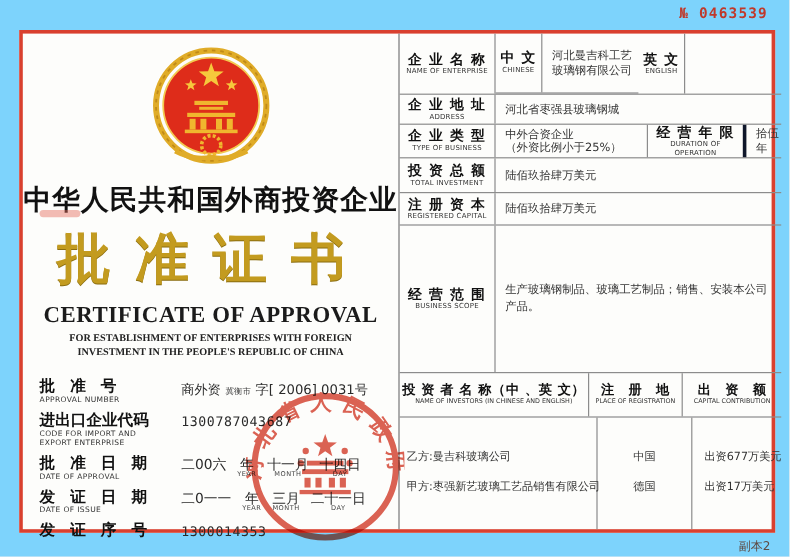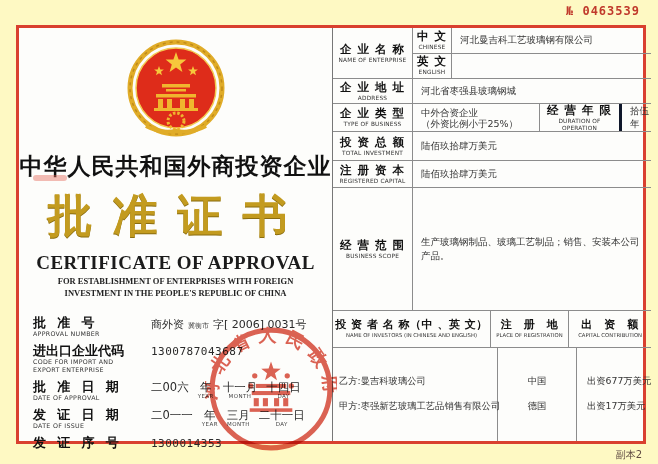--- a/index.html
+++ b/index.html
@@ -1,31 +1,31 @@
 <!DOCTYPE html>
 <html><head>
 <meta charset="utf-8">
 <style>
   html,body{margin:0;padding:0;background:#ffffff;}
   body{width:658px;height:464px;overflow:hidden;font-family:"DejaVu Sans","Liberation Sans",sans-serif;color:#1b1b1b;}
-  .cert{position:relative;width:658px;height:464px;background:#fef9c3;outline:1px solid #cfcfcf;}
+  .cert{position:relative;width:658px;height:464px;background:#7dd3fc;outline:1px solid #cfcfcf;}
   .serial{position:absolute;top:4px;right:18px;font-family:"DejaVu Sans Mono",monospace;font-weight:bold;font-size:12px;color:#c0392b;letter-spacing:1px;}
   .copy-label{position:absolute;bottom:2px;right:16px;font-size:10px;color:#5f4a42;}
   .frame{position:absolute;left:16px;top:25px;width:624px;height:413px;border:3px solid #d9402f;display:flex;background:#fdfdfb;}
   
   .left-panel{width:313px;position:relative;flex:0 0 313px;}
   .emblem-wrap{text-align:center;margin-top:10px;}
   .title-cn{margin-top:5px;text-align:center;font-size:23px;font-weight:bold;letter-spacing:1px;color:#111;}
   .title-gold{margin-top:4px;text-align:center;font-size:45px;font-weight:bold;color:#c39b1f;letter-spacing:20px;padding-left:4px;text-shadow:0 1px 0 #8a6d10;}
   .title-en{margin-top:6px;text-align:center;font-family:"Liberation Serif","DejaVu Serif",serif;font-weight:bold;font-size:19px;letter-spacing:0.5px;}
   .sub-en{margin-top:2px;text-align:center;font-family:"Liberation Serif","DejaVu Serif",serif;font-weight:bold;font-size:8.5px;line-height:1.4;color:#222;}
   .fields{margin-top:16px;padding:0 10px 0 14px;}
   .field{display:flex;margin-bottom:6px;align-items:flex-start;}
   .f-label{width:118px;flex:0 0 118px;}
-  .f-cn{font-size:13px;font-weight:bold;letter-spacing:4px;line-height:14px;color:#111;font-family:Liberation Serif, serif;}
+  .f-cn{font-size:13px;font-weight:bold;letter-spacing:4px;line-height:14px;color:#111;}
   .f-cn.wide{letter-spacing:0px;}
   .f-en{font-size:6.3px;letter-spacing:0.3px;color:#333;line-height:8px;}
   .f-value{flex:1;font-size:11px;padding-top:1px;color:#2a2a2a;}
   .f-value.mono{font-family:"DejaVu Sans Mono",monospace;font-size:11px;letter-spacing:0.5px;}
   .apnum{display:flex;align-items:baseline;gap:4px;flex-wrap:nowrap;}
   .apnum .small{font-size:7px;color:#444;}
   .date{display:flex;}
   .seg{display:inline-flex;flex-direction:column;align-items:center;margin-right:9px;}
   .seg .m{font-size:11.5px;line-height:12px;}
   .seg .s{font-size:5.5px;color:#444;letter-spacing:0.4px;line-height:7px;}
@@ -33,21 +33,21 @@
   .artifact{position:absolute;left:14px;top:147px;width:34px;height:6px;background:#e46a5a;opacity:0.45;border-radius:3px;}
   
   .table-panel{flex:1;border-left:1px solid #777;display:flex;flex-direction:column;font-size:9.5px;}
   .trow{display:flex;border-bottom:1px solid #8c8c8c;}
   .cell{box-sizing:border-box;}
   .lbl{width:80px;flex:0 0 80px;border-right:1px solid #8c8c8c;display:flex;flex-direction:column;justify-content:center;align-items:center;text-align:center;padding:2px 1px;}
   .lcn{font-size:11.5px;font-weight:bold;letter-spacing:1px;color:#111;line-height:13px;}
   .len{font-size:5.8px;color:#333;letter-spacing:0.2px;line-height:7px;margin-top:1px;}
   .val{flex:1;display:flex;align-items:center;padding-left:8px;color:#333;}
   .r-name{height:50px;}
-  .name-right{flex:1;display:flex;flex-direction:column;}
+  .name-right{flex:1;display:flex;flex-direction:row;}
   .name-sub{flex:1;display:flex;}
   .name-sub.first{border-bottom:1px solid #8c8c8c;}
   .sub-lbl{width:38px;flex:0 0 38px;border-right:1px solid #8c8c8c;display:flex;flex-direction:column;justify-content:center;align-items:center;}
   .r-address{height:24px;}
   .r-type{height:27px;}
   .type-val{width:118px;flex:0 0 118px;border-right:1px solid #8c8c8c;display:flex;flex-direction:column;justify-content:center;padding-left:8px;color:#333;line-height:11px;}
   .dur-lbl{width:82px;flex:0 0 82px;border-right:3px solid #0f172a;}
   .r-invest{height:28px;}
   .r-capital{height:26px;}
   .r-scope{height:122px;}

